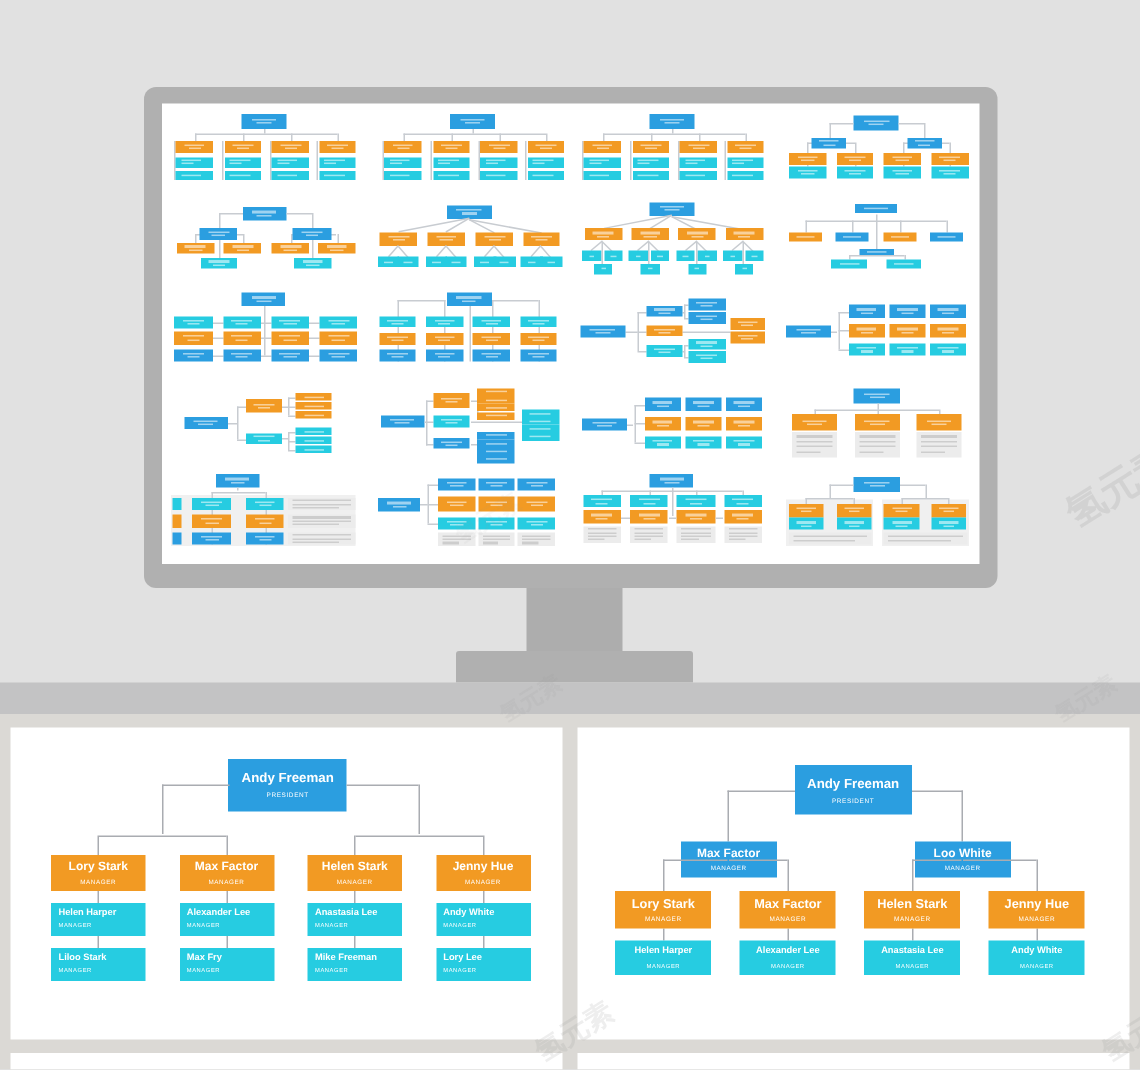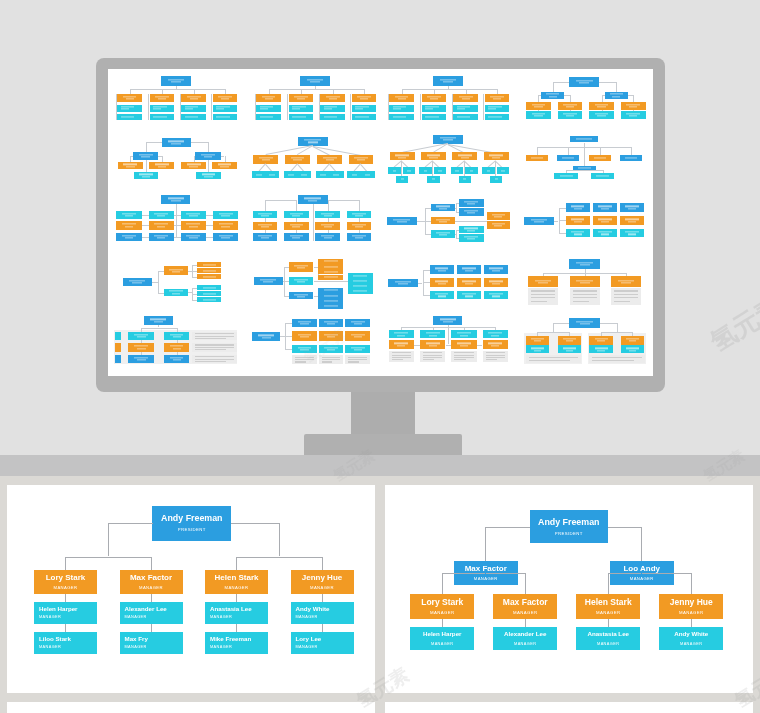--- a/index.html
+++ b/index.html
@@ -1684,21 +1684,21 @@
       </div>
       <div class="ln" style="left: 100.25px; top: 41.9px; width: 44.75px; height: 1px;"></div>
       <div class="ln" style="left: 223px; top: 41.9px; width: 33.75px; height: 1px;"></div>
       <div class="ln" style="left: 100.25px; top: 41.9px; width: 1px; height: 33.7px;"></div>
       <div class="ln" style="left: 256.25px; top: 41.9px; width: 1px; height: 33.7px;"></div>
       <div class="ob" style="left: 68.6px; top: 75.6px; width: 64.3px; height: 24.3px; background: rgb(43, 158, 224);">
         <div class="n" style="font-size: 8px; margin-bottom: 4.2px;">Max Factor</div>
         <div class="r" style="font-size: 4.2px;">MANAGER</div>
       </div>
       <div class="ob" style="left: 224.6px; top: 75.6px; width: 64.3px; height: 24.3px; background: rgb(43, 158, 224);">
-        <div class="n" style="font-size: 8px; margin-bottom: 4.2px;">Loo Andy</div>
+        <div class="n" style="font-size: 8px; margin-bottom: 4.2px;">Loo White</div>
         <div class="r" style="font-size: 4.2px;">MANAGER</div>
       </div>
       <div class="ln" style="left: 56.75px; top: 87.75px; width: 43.5px; height: 1px;"></div>
       <div class="ln" style="left: 100.75px; top: 87.75px; width: 39.5px; height: 1px;"></div>
       <div class="ln" style="left: 56.75px; top: 87.75px; width: 1px; height: 21.65px;"></div>
       <div class="ln" style="left: 139.75px; top: 87.75px; width: 1px; height: 21.65px;"></div>
       <div class="ln" style="left: 222.75px; top: 87.75px; width: 33.5px; height: 1px;"></div>
       <div class="ln" style="left: 256.75px; top: 87.75px; width: 49.5px; height: 1px;"></div>
       <div class="ln" style="left: 222.75px; top: 87.75px; width: 1px; height: 21.65px;"></div>
       <div class="ln" style="left: 305.75px; top: 87.75px; width: 1px; height: 21.65px;"></div>

